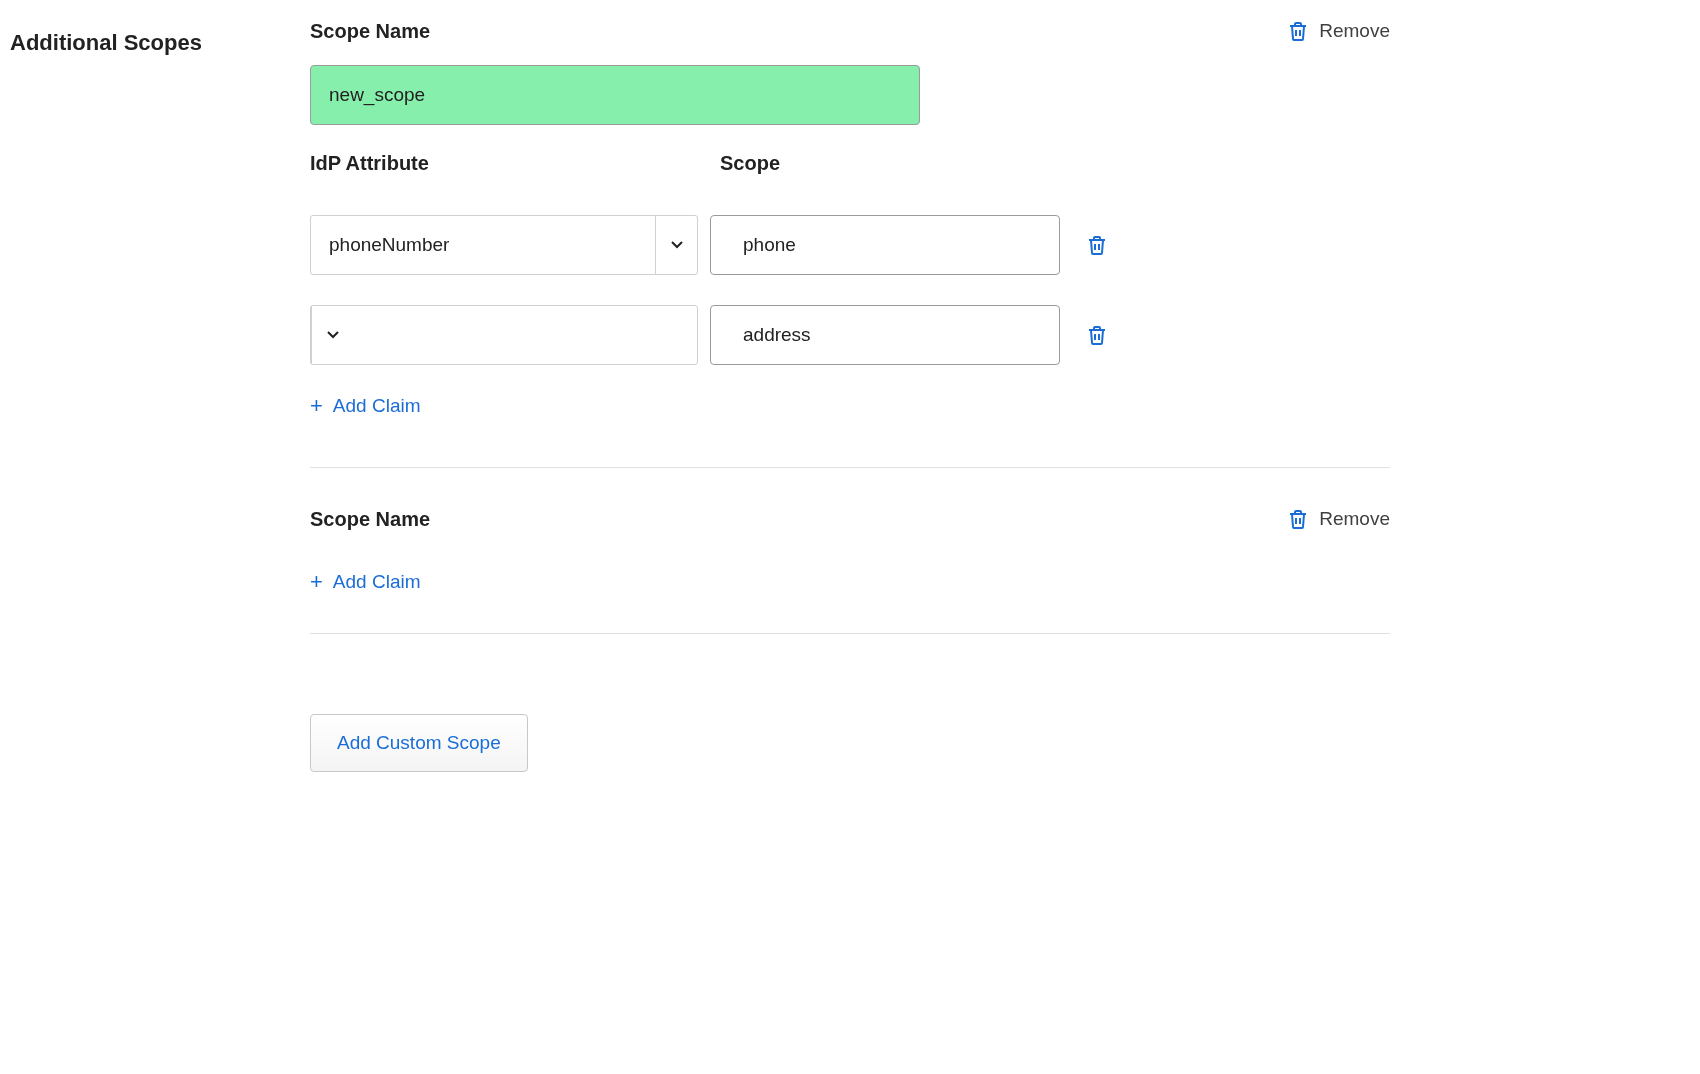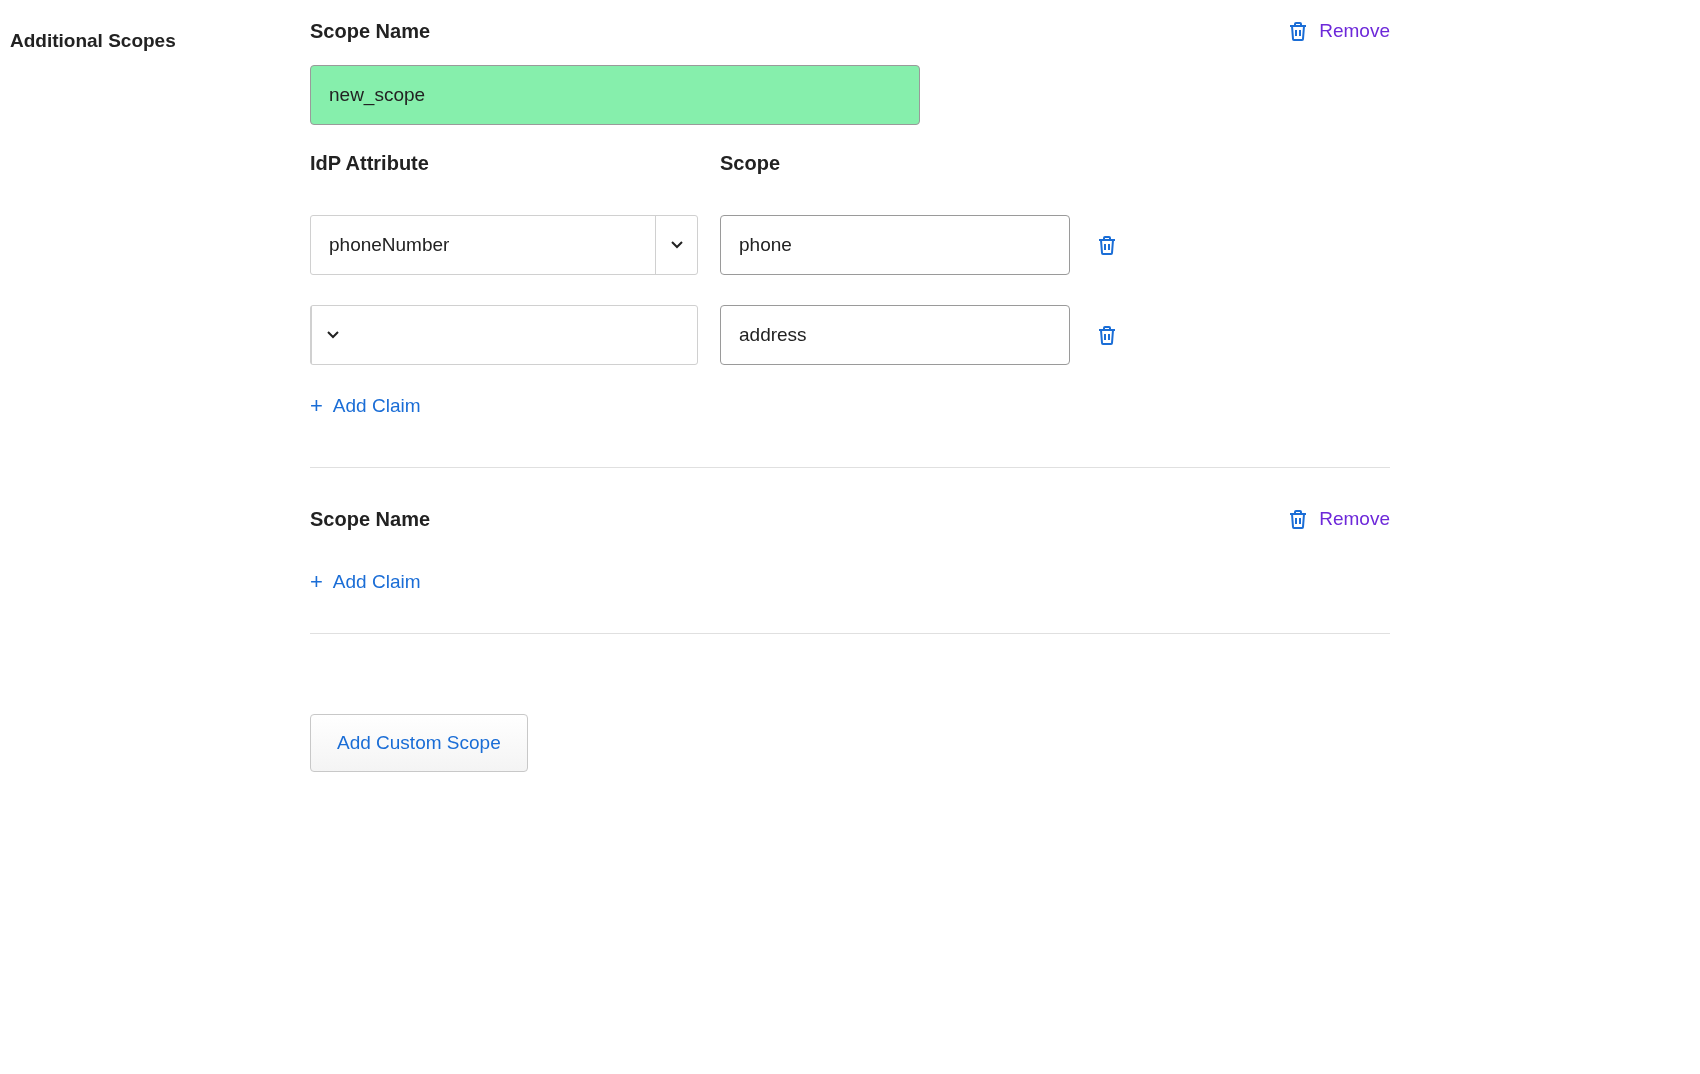--- a/index.html
+++ b/index.html
@@ -15,21 +15,21 @@
     display: flex;
     max-width: 1380px;
   }
   .left-col {
     width: 300px;
     flex-shrink: 0;
     padding-top: 10px;
   }
   .left-col .section-title {
     font-weight: 700;
-    font-size: 19px;
+    font-size: 22px;
     color: #222;
   }
   .right-col {
     flex: 1;
   }
   .scope-block {
     padding-bottom: 50px;
     border-bottom: 1px solid #e0e0e0;
     margin-bottom: 40px;
     position: relative;
@@ -43,21 +43,21 @@
     justify-content: space-between;
     align-items: flex-start;
   }
   .field-label {
     font-weight: 700;
     font-size: 20px;
     color: #222;
     margin-bottom: 22px;
   }
   .remove-link {
-    color: #6d28d9;
+    color: #404040;
     font-size: 19px;
     display: flex;
     align-items: center;
     gap: 12px;
     cursor: pointer;
   }
   .text-input {
     width: 610px;
     height: 60px;
     border: 1px solid #9a9a9a;
@@ -88,42 +88,42 @@
     margin-bottom: 30px;
   }
   .idp-select {
     width: 388px;
     height: 60px;
     border: 1px solid #d0d0d0;
     border-radius: 3px;
     display: flex;
     align-items: stretch;
     background: #fff;
-    margin-right: 22px;
+    margin-right: 12px;
   }
   .idp-select .sel-text {
     flex: 1;
     display: flex;
     align-items: center;
     padding: 0 18px;
     font-size: 19px;
   }
   .idp-select .sel-caret {
     width: 42px;
     border-left: 1px solid #d0d0d0;
     display: flex;
     align-items: center;
     justify-content: center;
   }
   .claim-input {
     width: 350px;
     height: 60px;
     border: 1px solid #9a9a9a;
     border-radius: 4px;
-    padding: 0 18px;
+    padding: 0 32px;
     font-size: 19px;
     color: #222;
     outline: none;
     margin-right: 28px;
     background: #fff;
   }
   .trash-btn {
     color: #1a6dd6;
     cursor: pointer;
     display: flex;

